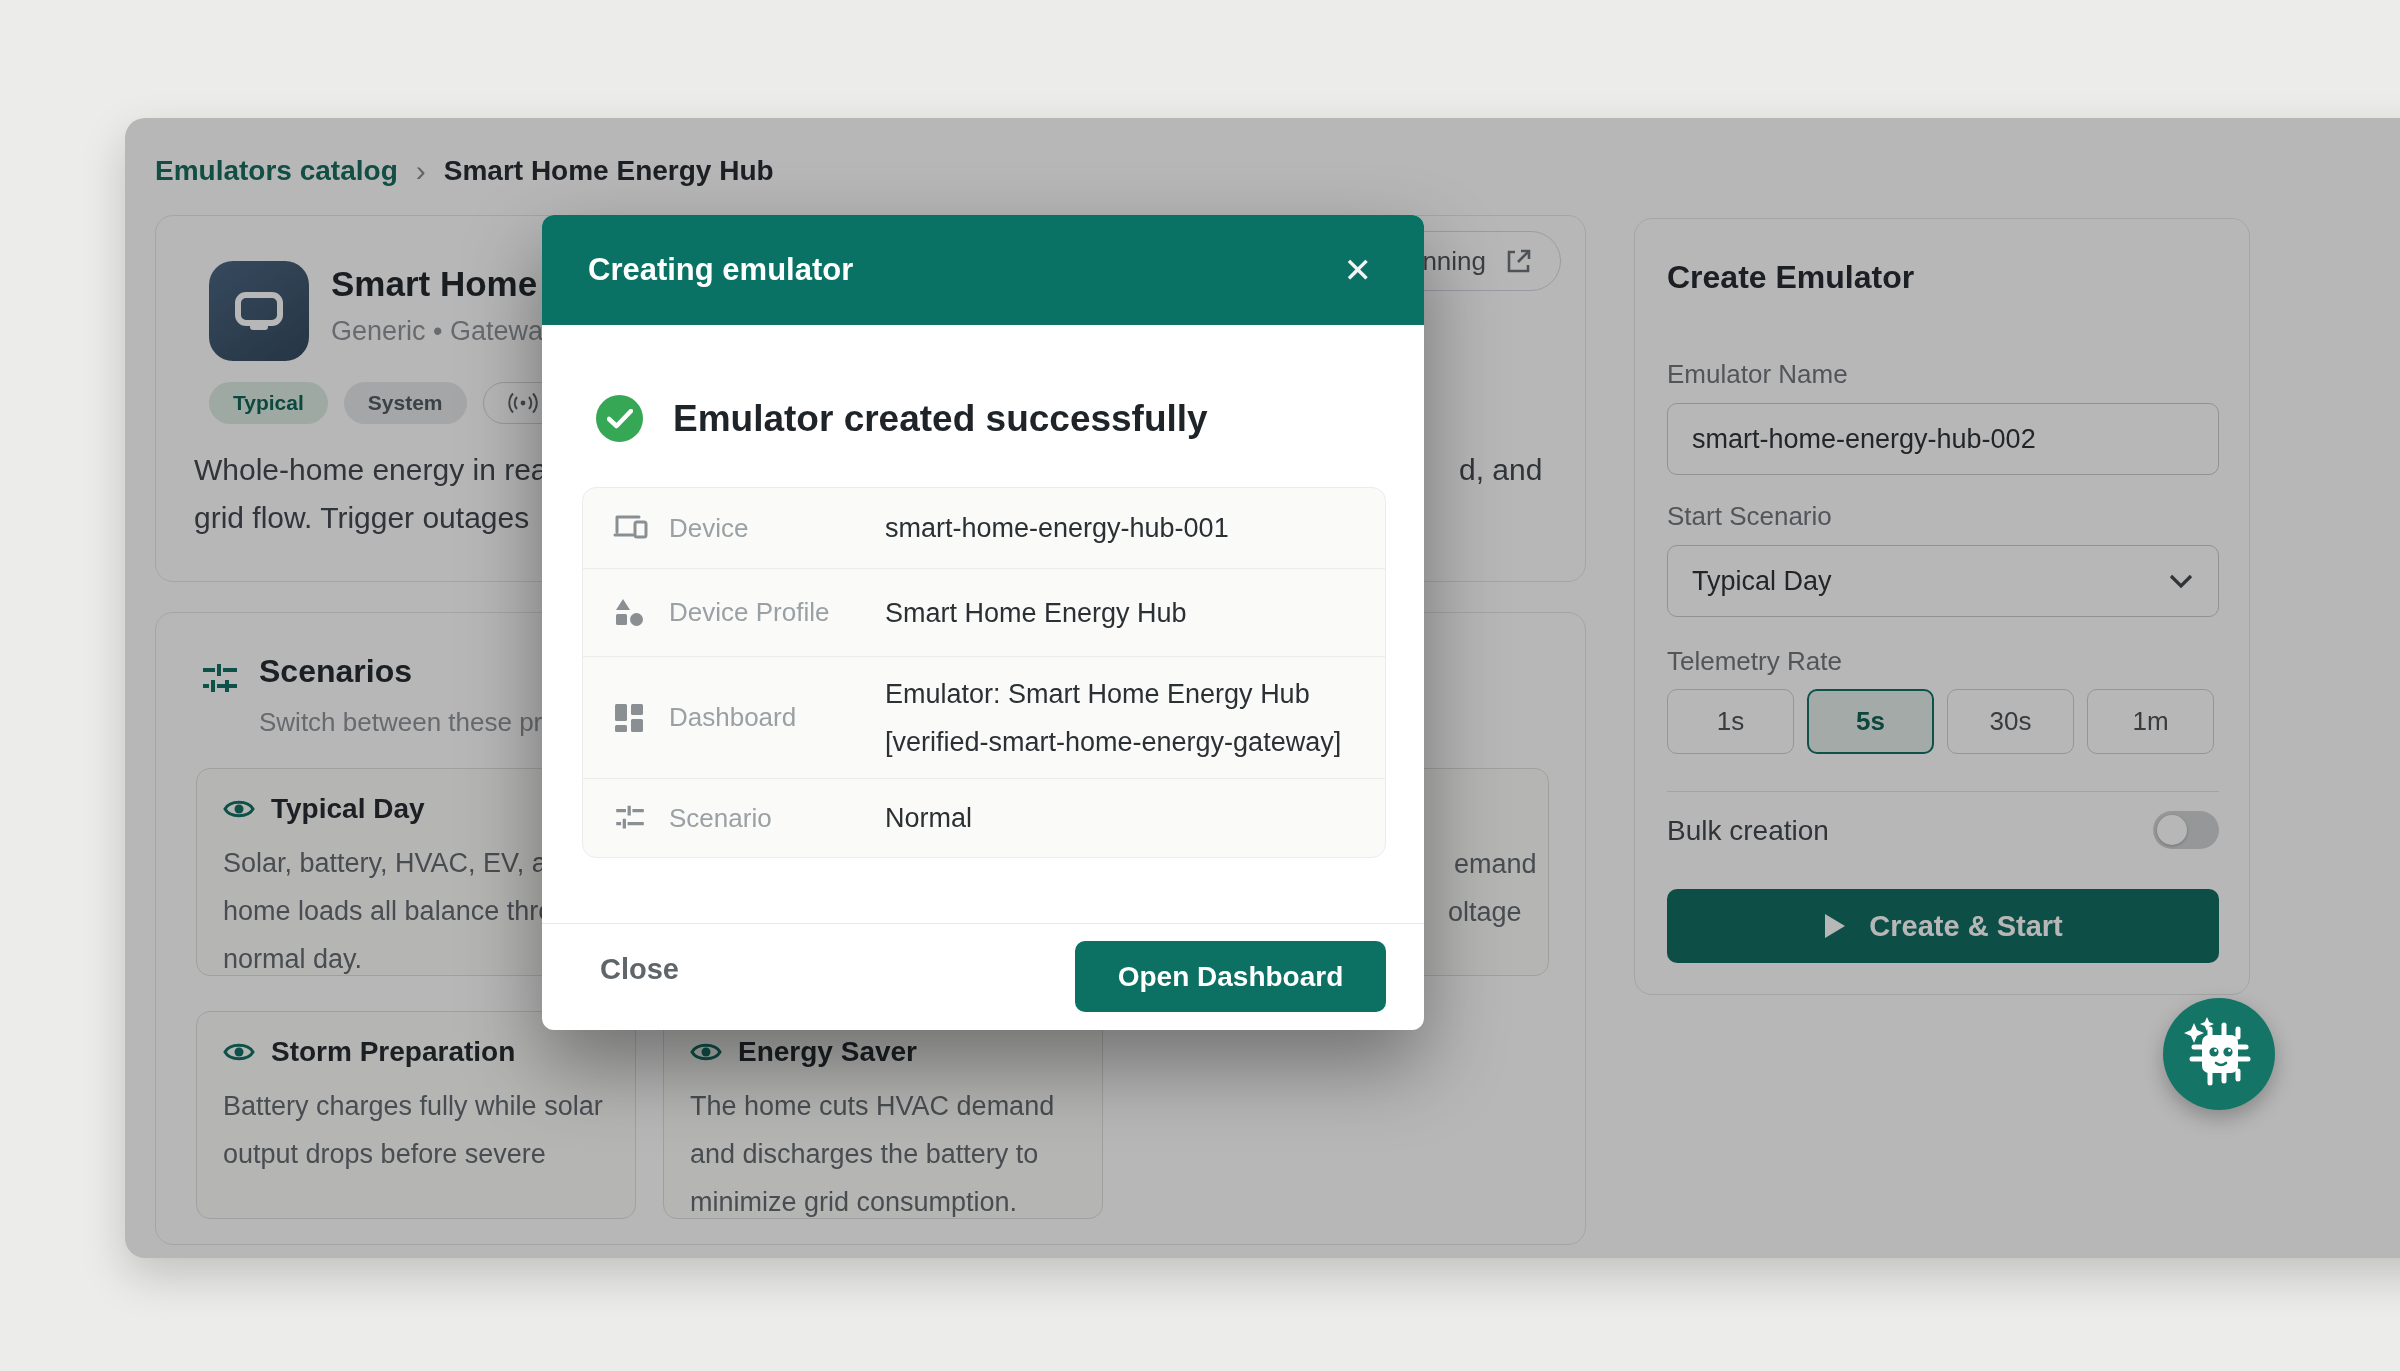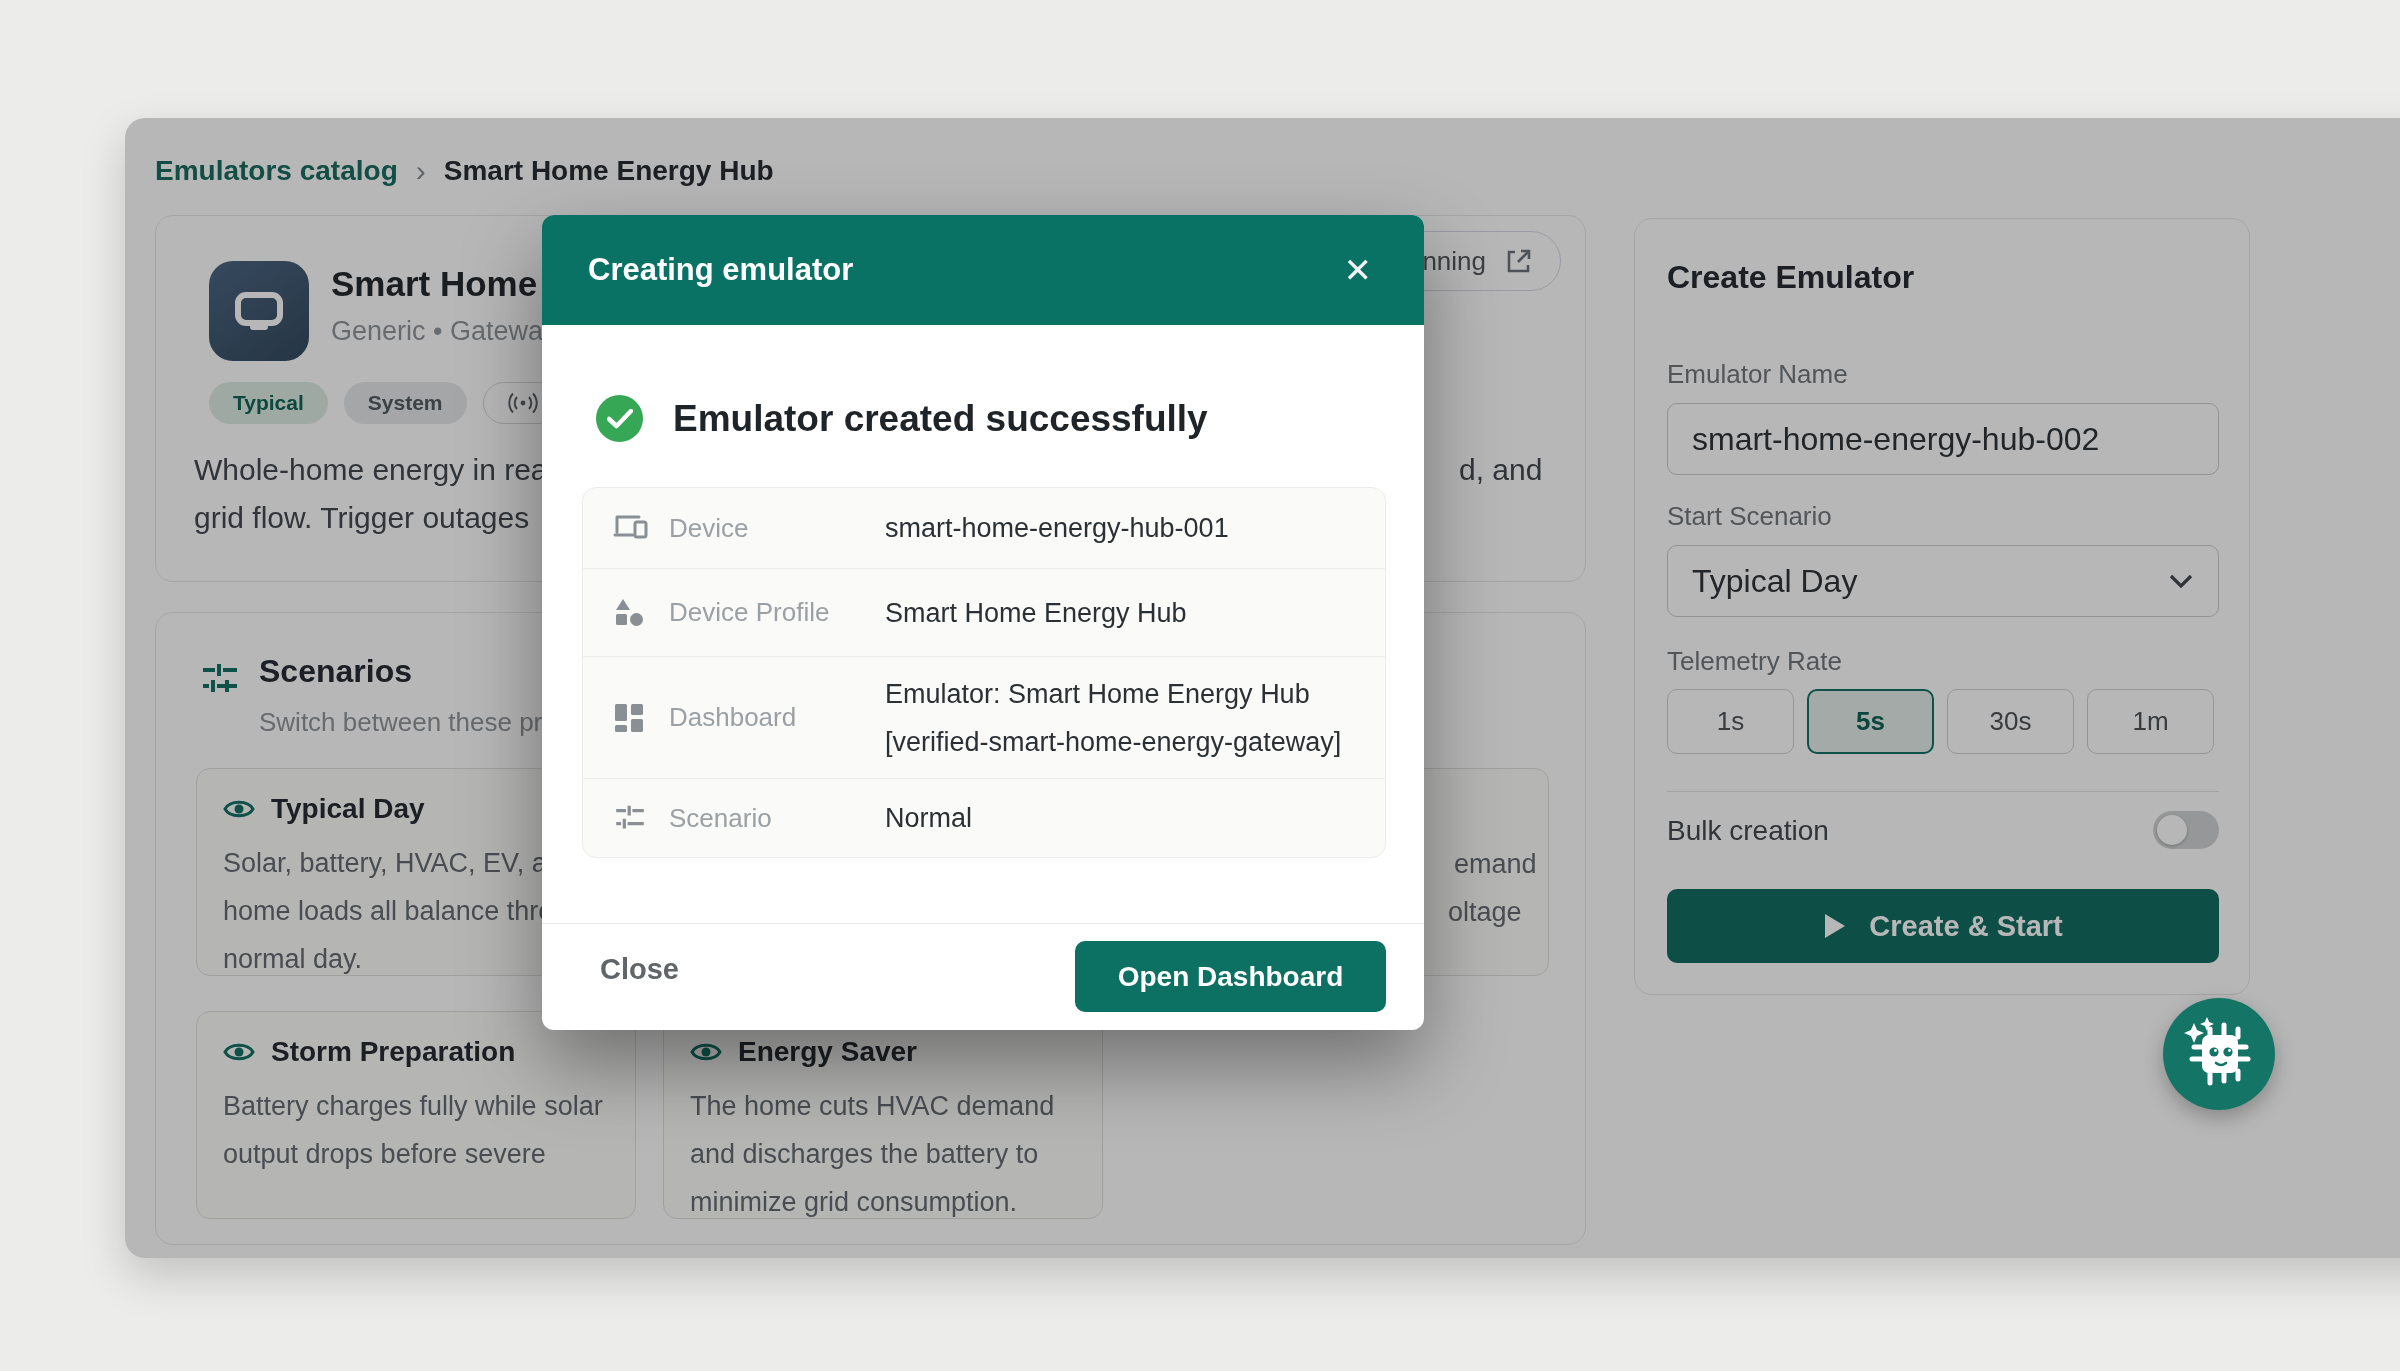--- a/index.html
+++ b/index.html
@@ -57,21 +57,21 @@
   .scen-subtitle { position:absolute; left:103px; top:94px; font-size:26px; color:#8d9296; white-space:nowrap; }
   .scenario-tile { position:absolute; width:440px; height:208px; background:#fcfcfa; border:1px solid #dfdfdc; border-radius:14px; padding:24px 26px; }
   .scenario-tile .t-head { display:flex; align-items:center; gap:16px; font-size:28px; font-weight:700; color:#22272b; }
   .scenario-tile .t-line { font-size:27px; color:#62686c; line-height:48px; white-space:nowrap; }
   .t-body { margin-top:14px; }
   .frag { position:absolute; font-size:27px; color:#62686c; white-space:nowrap; }
   
   .create-panel { left:1509px; top:100px; width:616px; height:777px; }
   .cp-title { position:absolute; left:32px; top:40px; font-size:32px; font-weight:700; color:#22272b; }
   .cp-label { position:absolute; left:32px; font-size:26px; color:#6f7478; }
-  .cp-box { position:absolute; left:32px; width:552px; height:72px; border:1px solid #c9cbca; border-radius:10px; background:#fff; display:flex; align-items:center; padding:0 24px; font-size:32px; color:#2b3033; }
+  .cp-box { position:absolute; left:32px; width:552px; height:72px; border:1px solid #c9cbca; border-radius:10px; background:#fff; display:flex; align-items:center; padding:0 24px; font-size:27px; color:#2b3033; }
   .cp-select { justify-content:space-between; }
   .seg-row { position:absolute; left:32px; top:470px; display:flex; gap:13px; }
   .seg { width:127px; height:65px; border:1px solid #cfcfcc; border-radius:10px; background:#fff; display:flex; align-items:center; justify-content:center; font-size:26px; color:#4a4f52; }
   .seg.selected { border:2px solid #0d6e5f; background:#e3ede9; color:#0b5d50; font-weight:700; }
   .cp-divider { position:absolute; left:32px; top:572px; width:552px; height:1px; background:#e4e4e1; }
   .bulk-label { position:absolute; left:32px; top:596px; font-size:28px; color:#3f4549; }
   .toggle { position:absolute; left:518px; top:592px; width:66px; height:38px; border-radius:19px; background:#cfd2d1; }
   .toggle .knob { position:absolute; left:4px; top:4px; width:30px; height:30px; border-radius:50%; background:#fff; box-shadow:0 1px 3px rgba(0,0,0,.25); }
   .create-start { position:absolute; left:32px; top:670px; width:552px; height:74px; border-radius:10px; background:#0c6b5d; display:flex; align-items:center; justify-content:center; gap:22px; color:#fff; font-size:29px; font-weight:700; }
   

